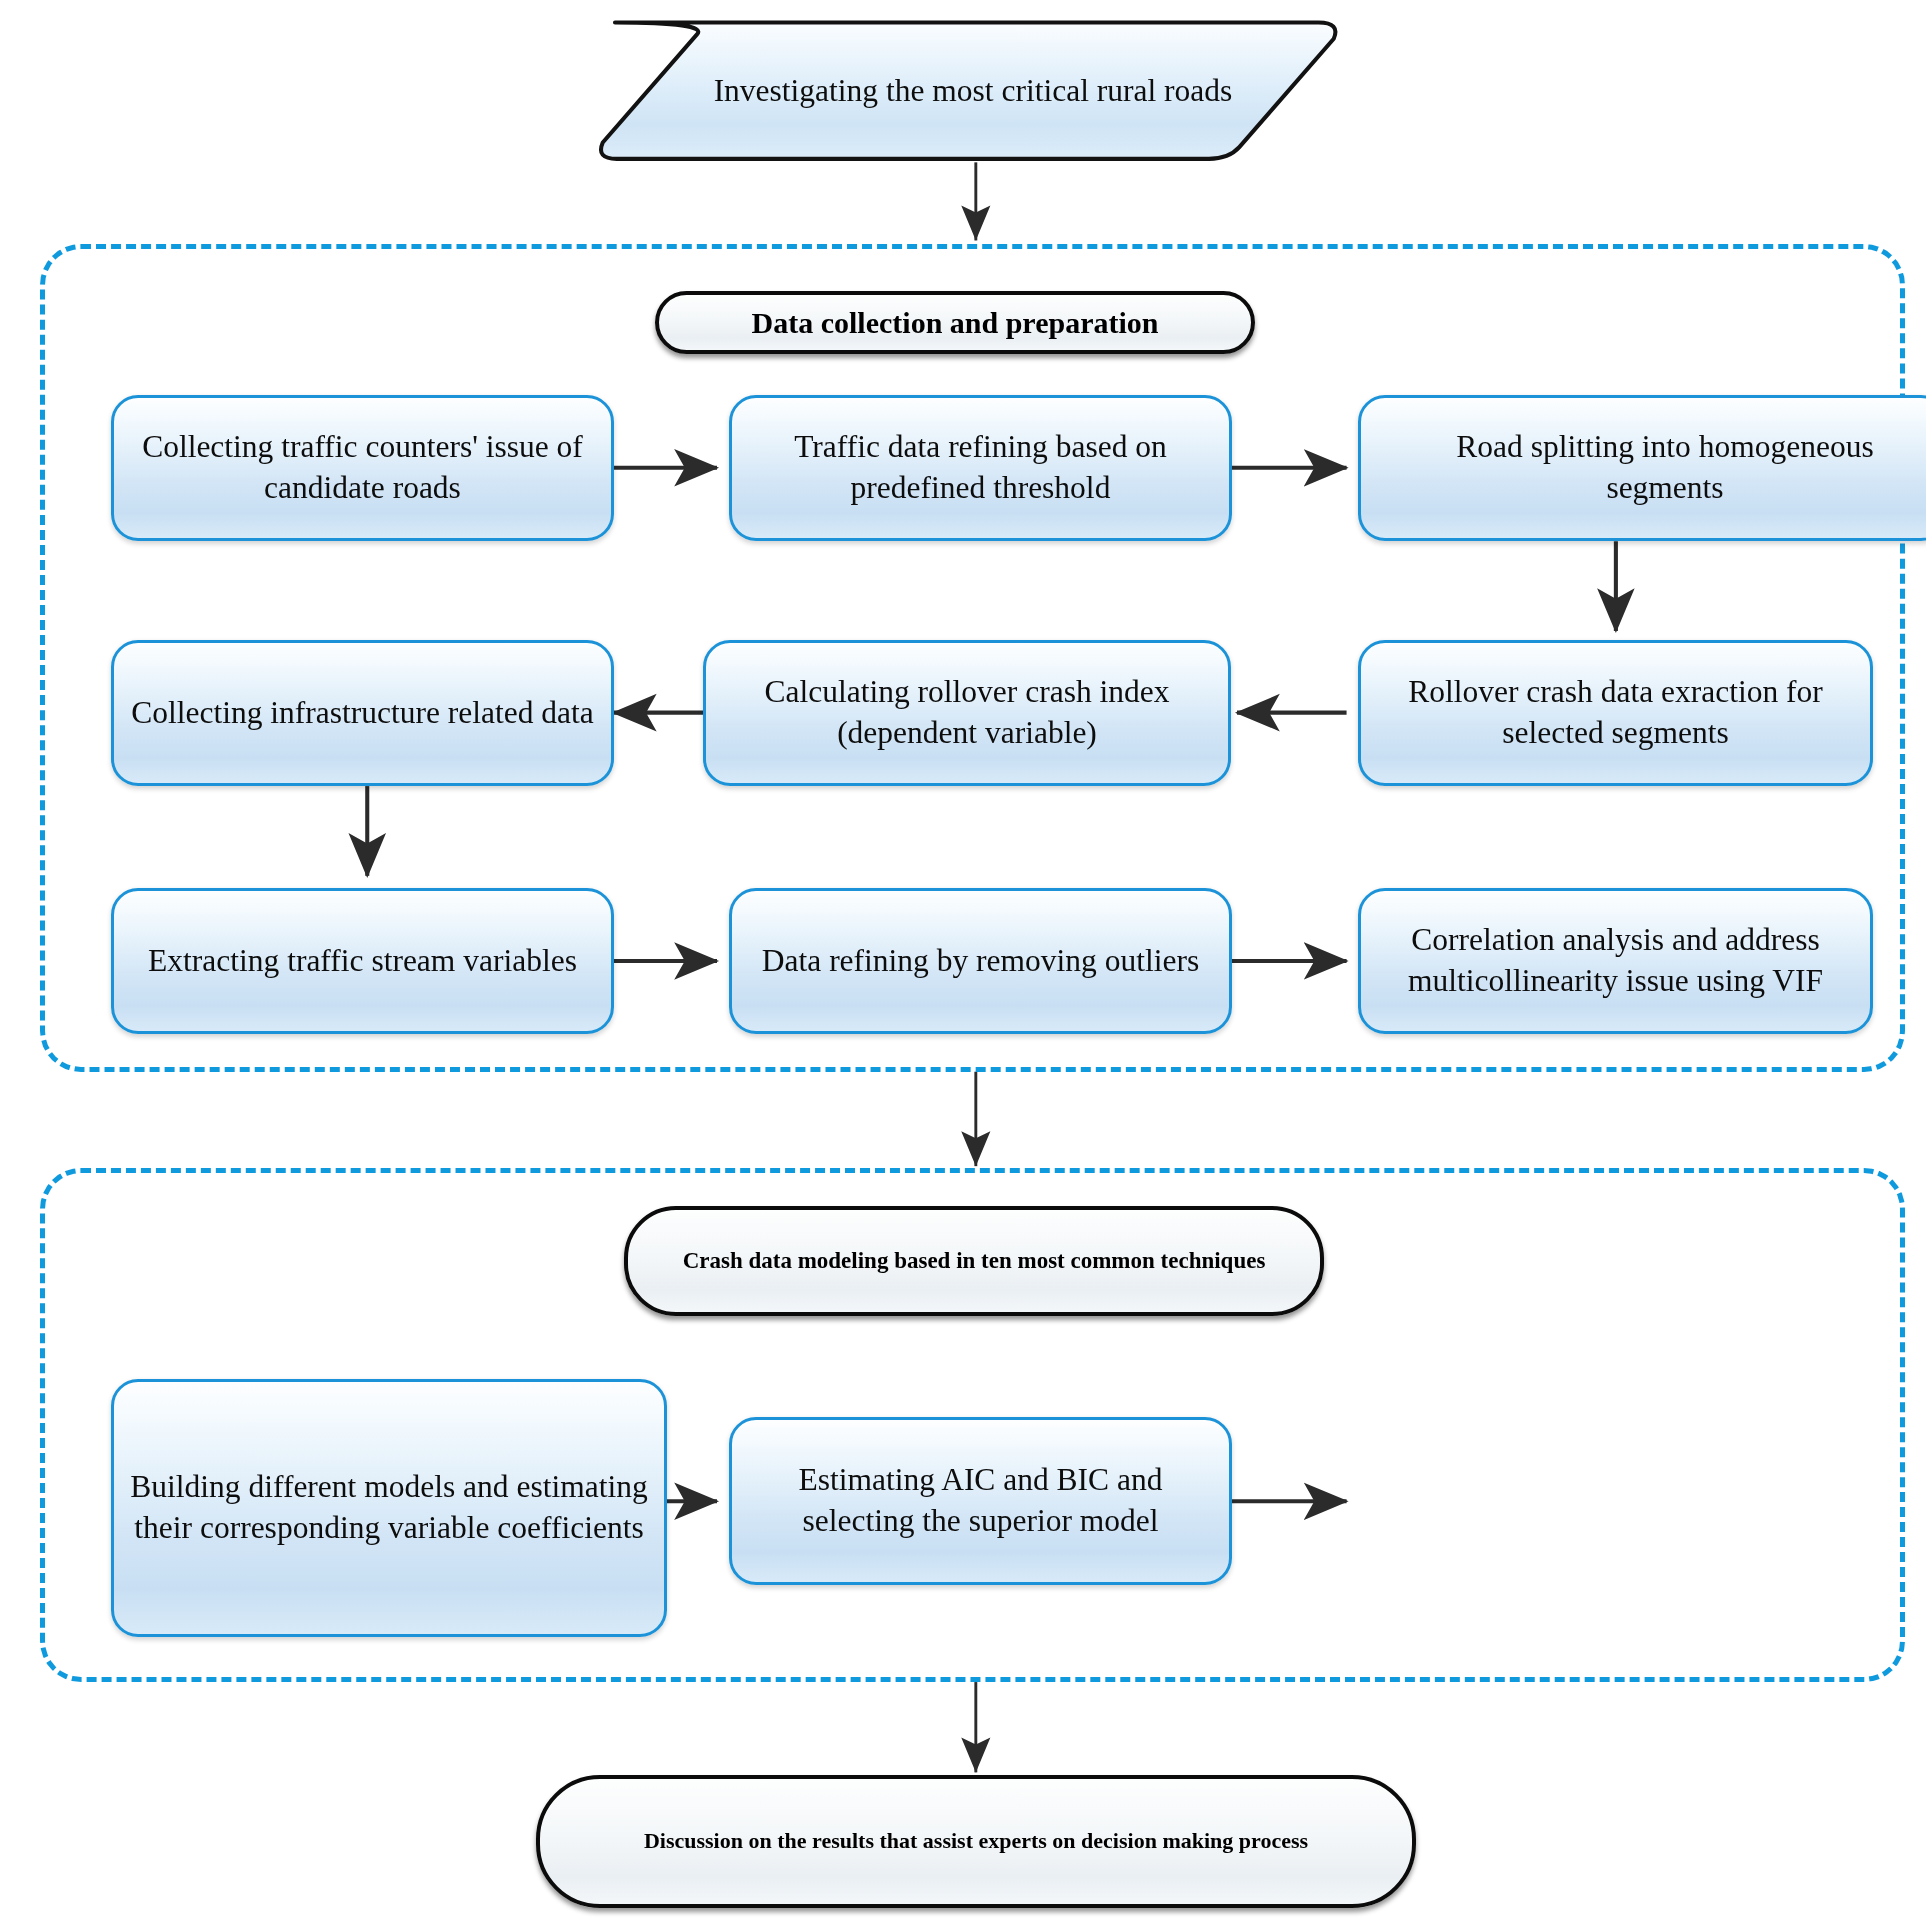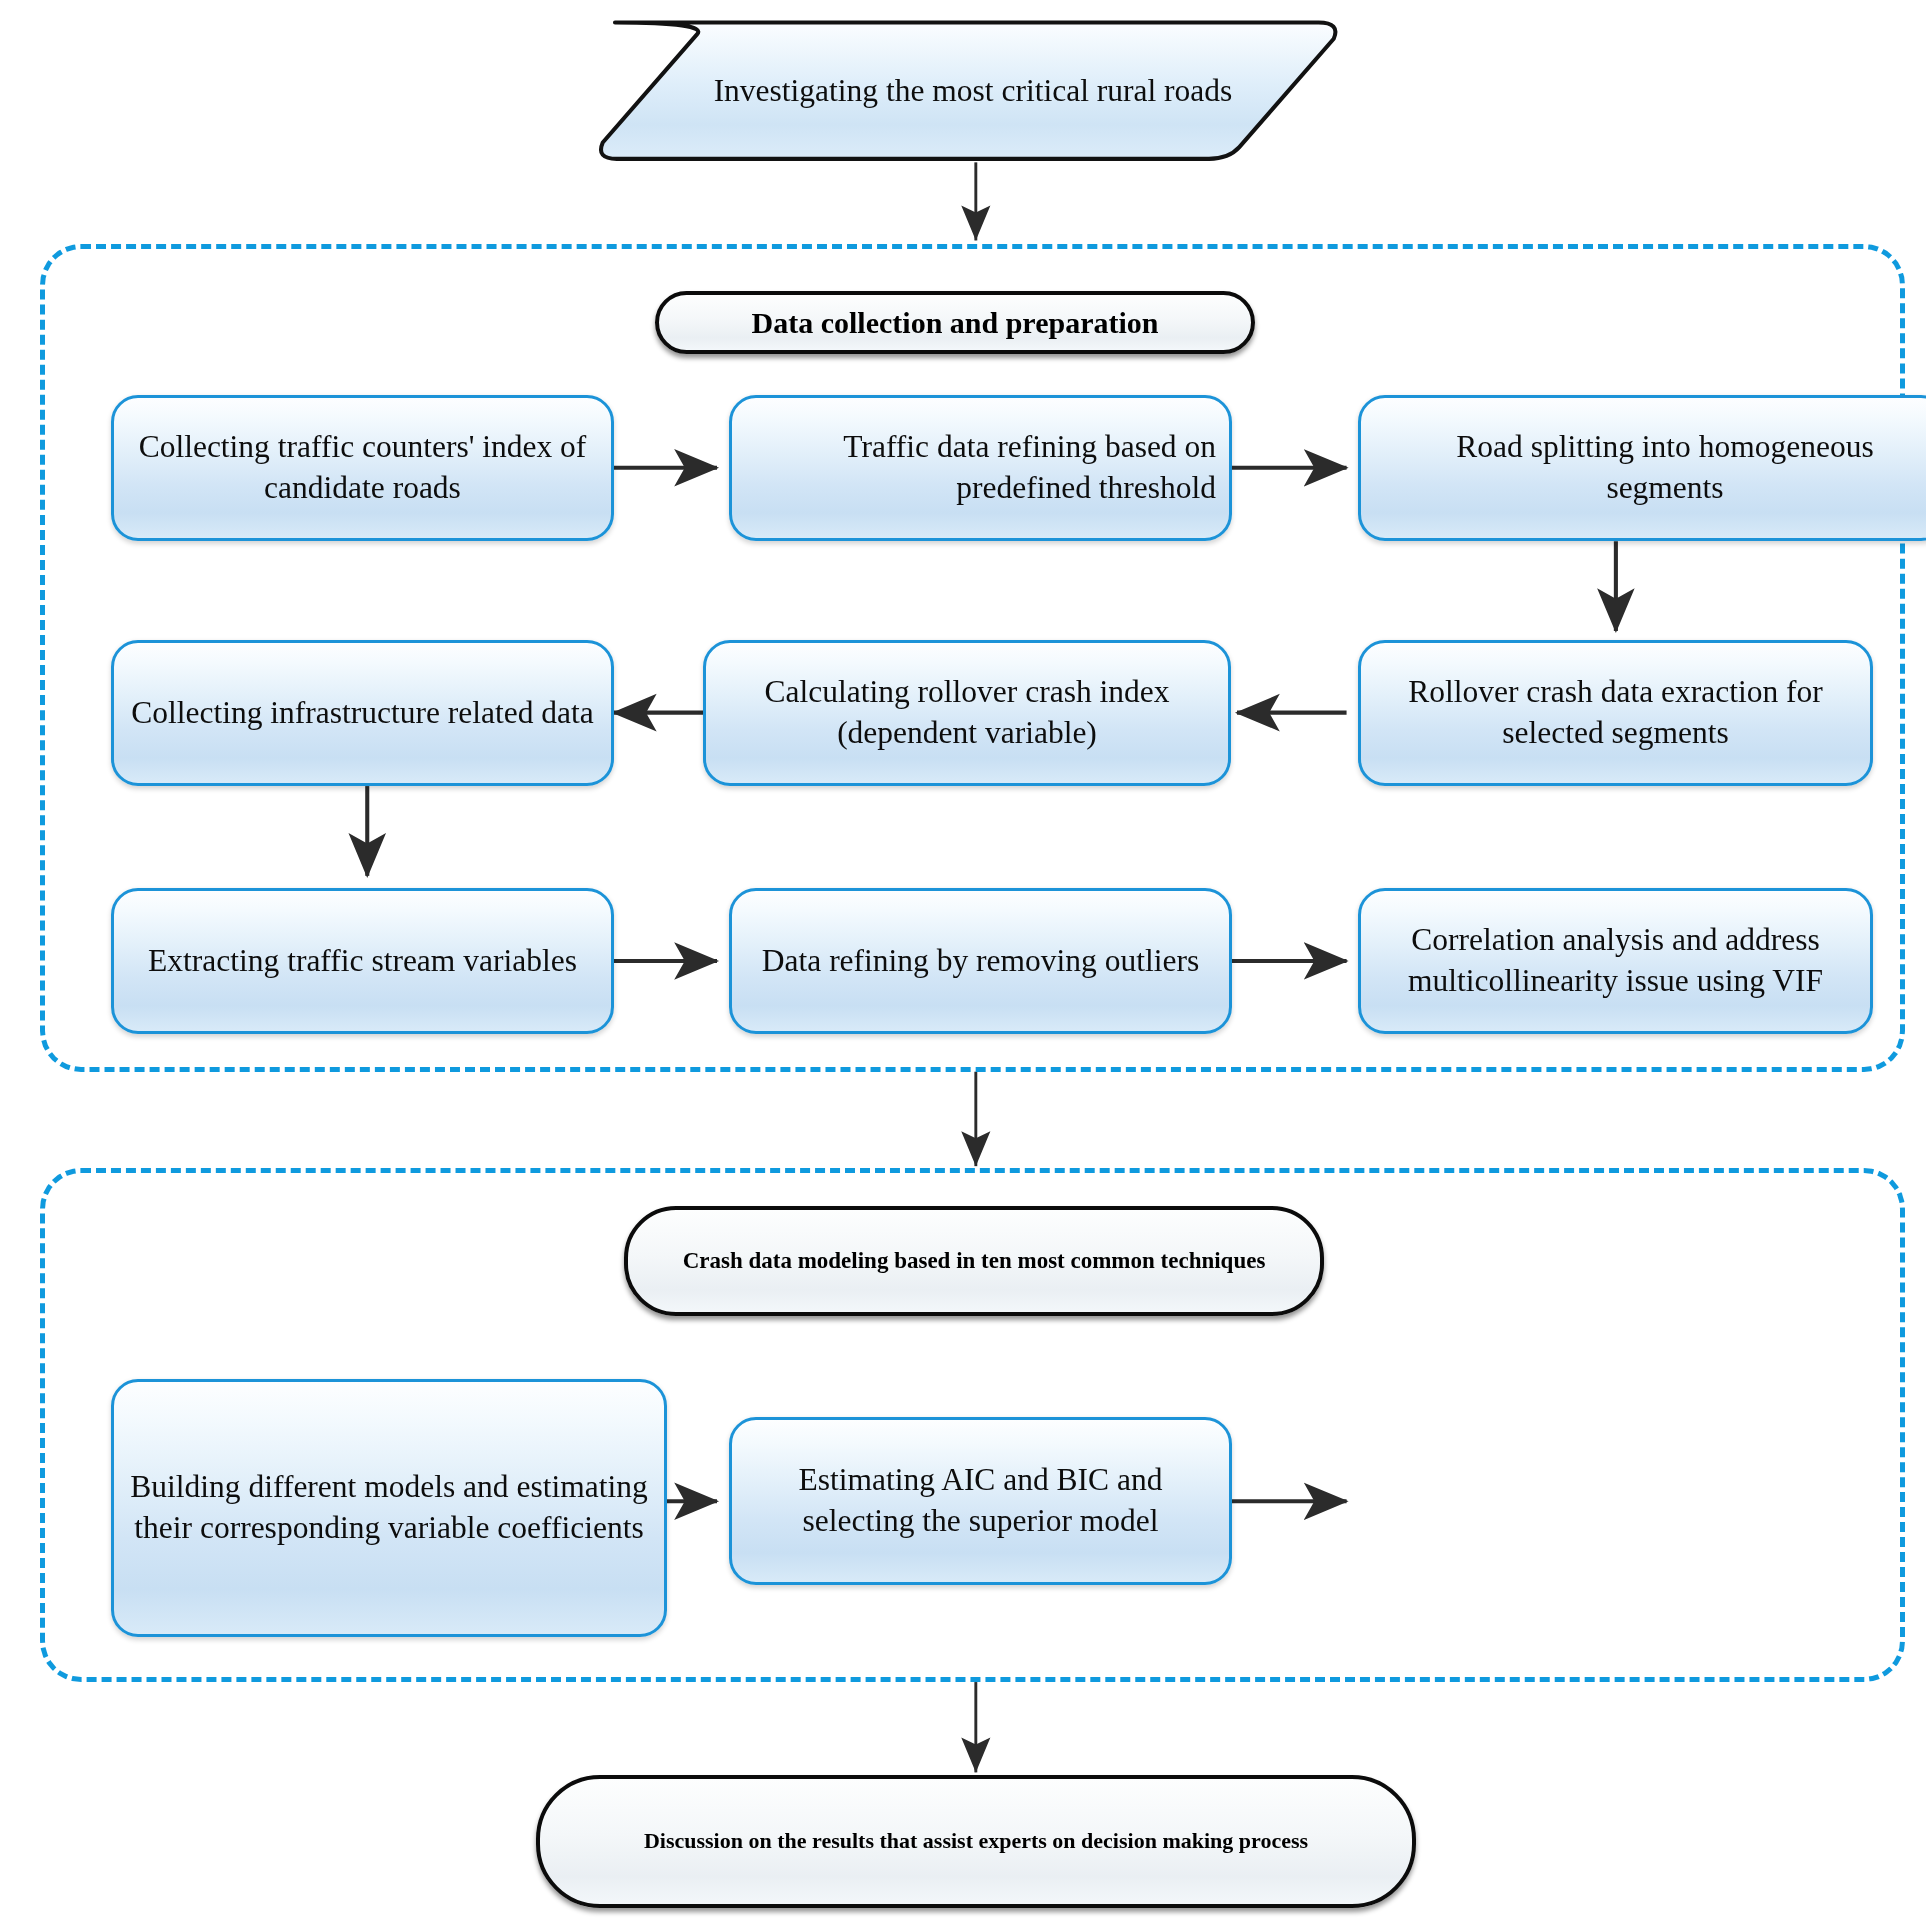--- a/index.html
+++ b/index.html
@@ -119,23 +119,23 @@
     <span class="txt">Investigating the most critical rural roads</span>
   </div>
 
   <div class="group" style="left:40px;top:244px;width:1865px;height:828px;"></div>
 
   <div class="node term" style="left:655px;top:291px;width:600px;height:63px;border-radius:35px;font-size:30px;">
     <span class="txt">Data collection and preparation</span>
   </div>
 
   <div class="node proc" style="left:111px;top:395px;width:503px;height:146px;">
-    <span class="txt">Collecting traffic counters' index of candidate roads</span>
+    <span class="txt">Collecting traffic counters' issue of candidate roads</span>
   </div>
-  <div class="node proc" style="left:729px;top:395px;width:503px;height:146px;text-align:right;">
+  <div class="node proc" style="left:729px;top:395px;width:503px;height:146px;">
     <span class="txt">Traffic data refining based on predefined threshold</span>
   </div>
   <div class="node proc" style="left:1358px;top:395px;width:590px;height:146px;padding-left:24px;">
     <span class="txt">Road splitting into homogeneous segments</span>
   </div>
 
   <div class="node proc" style="left:111px;top:640px;width:503px;height:146px;">
     <span class="txt">Collecting infrastructure related data</span>
   </div>
   <div class="node proc" style="left:703px;top:640px;width:528px;height:146px;">

